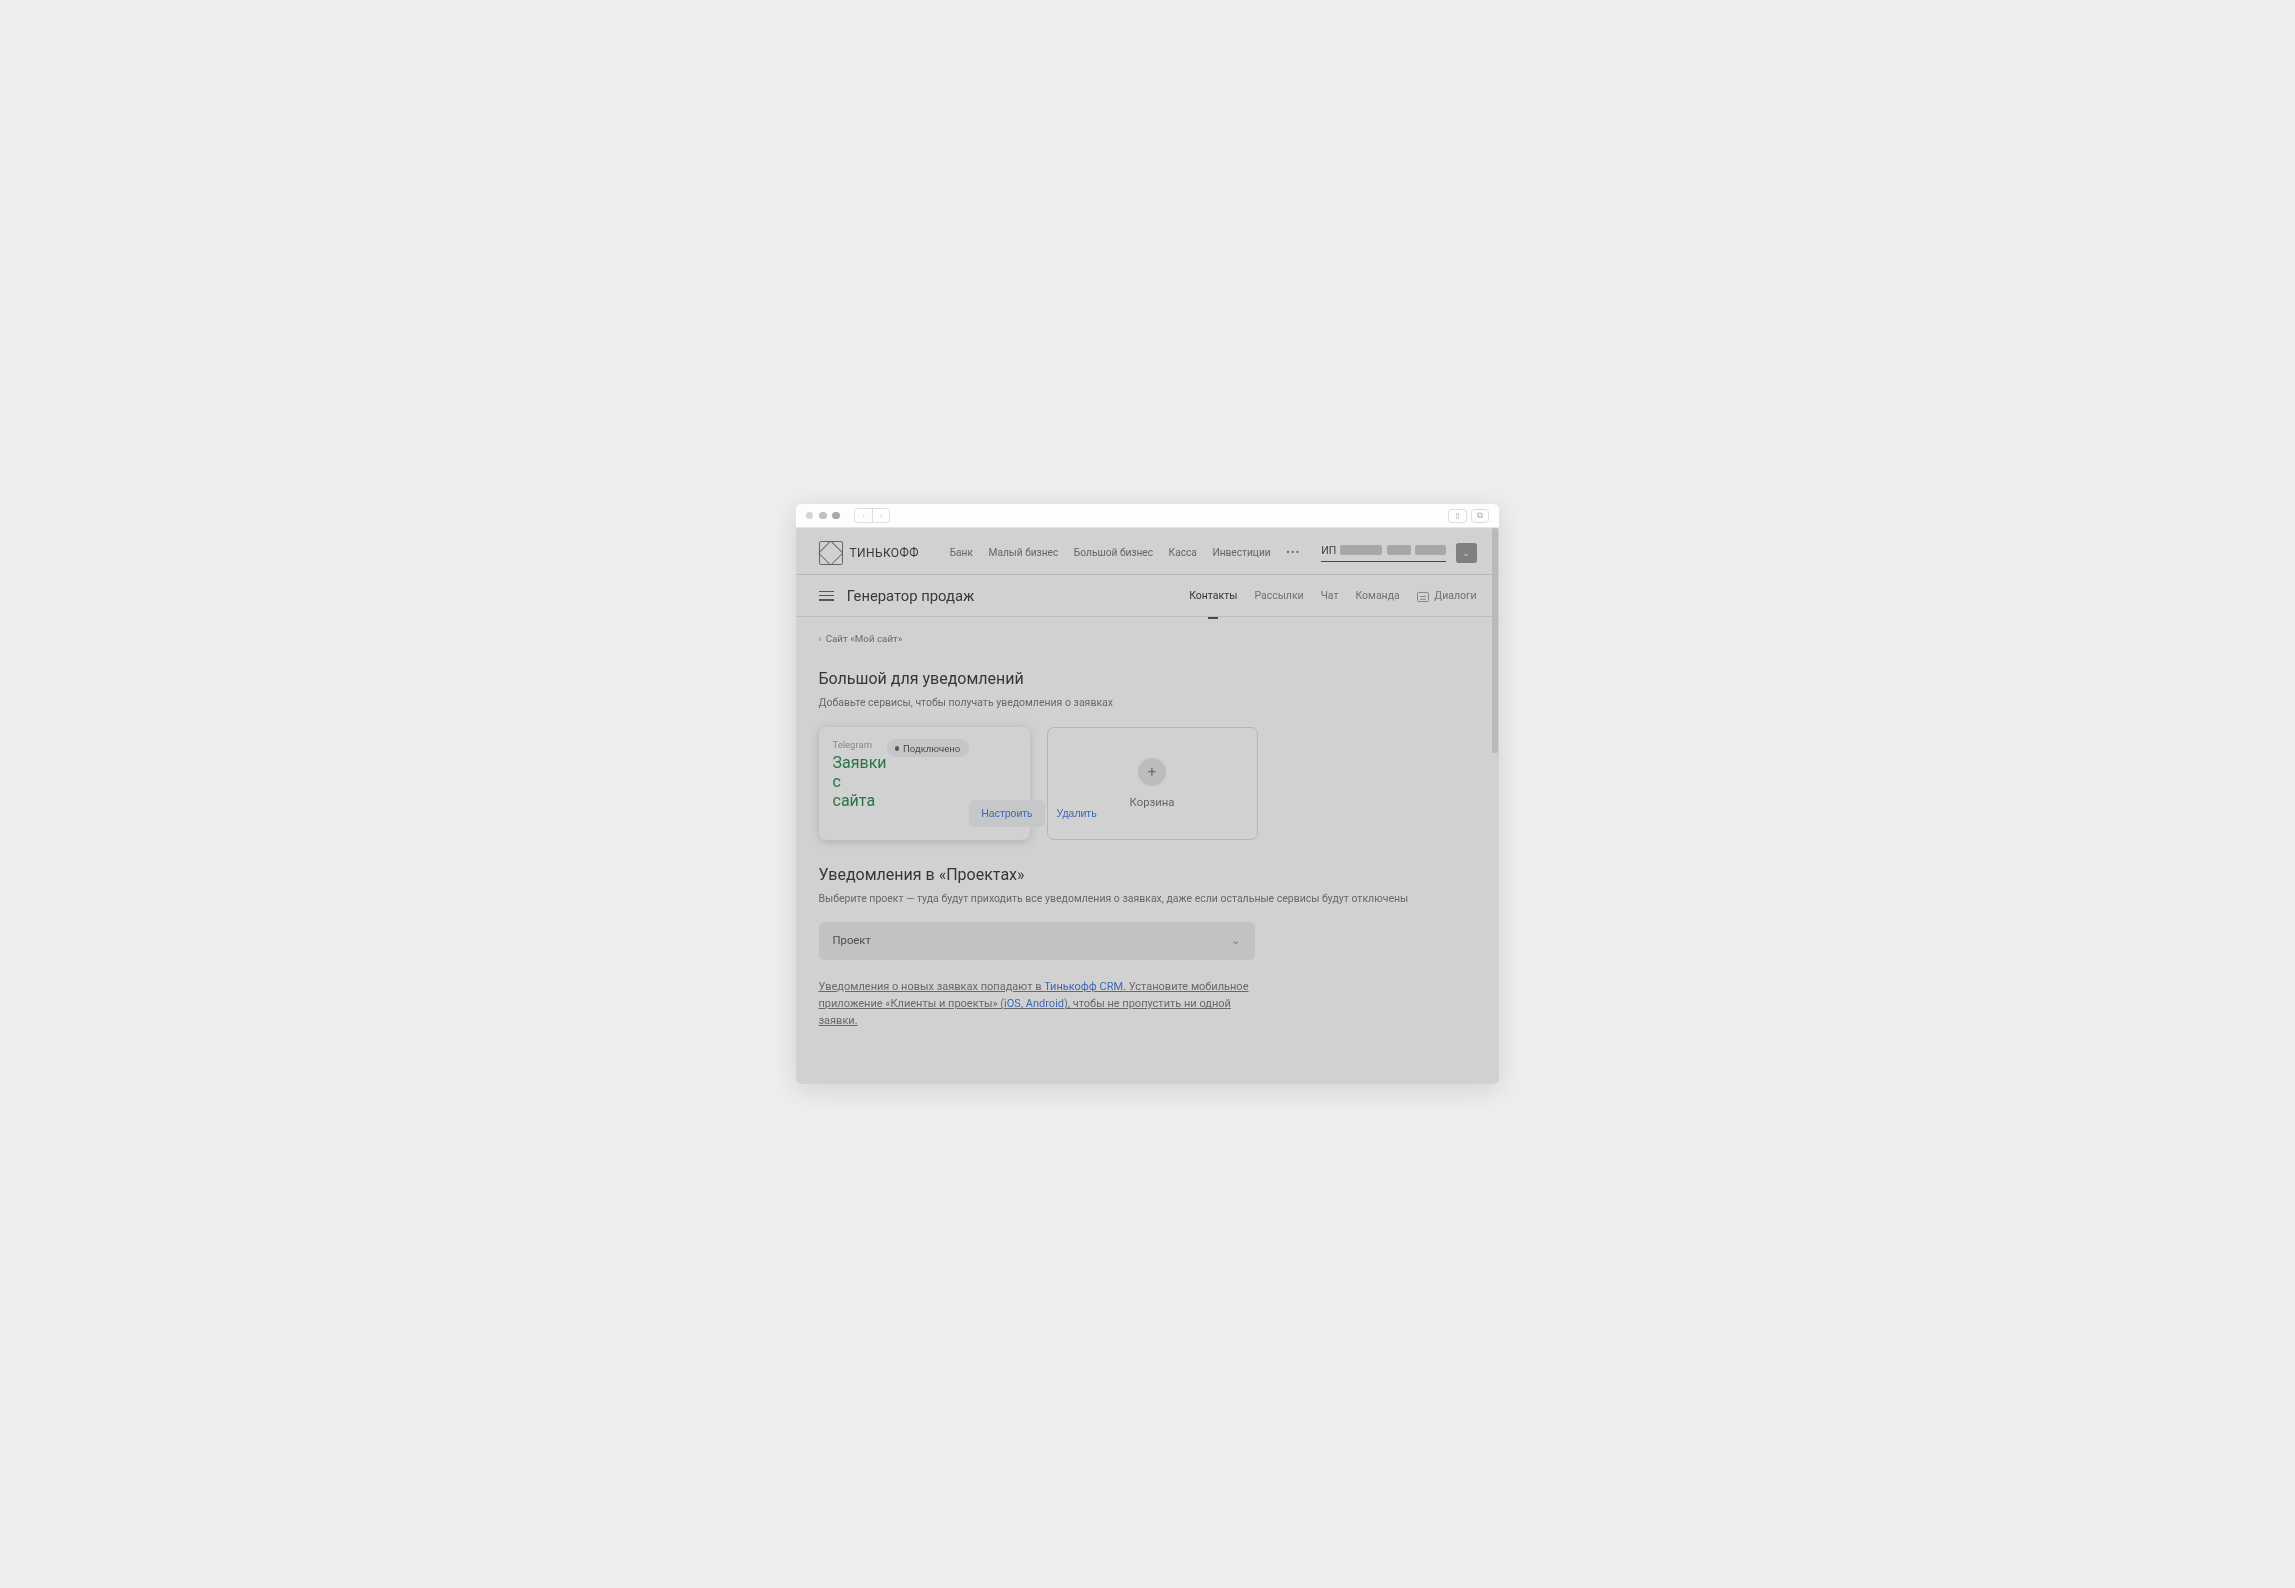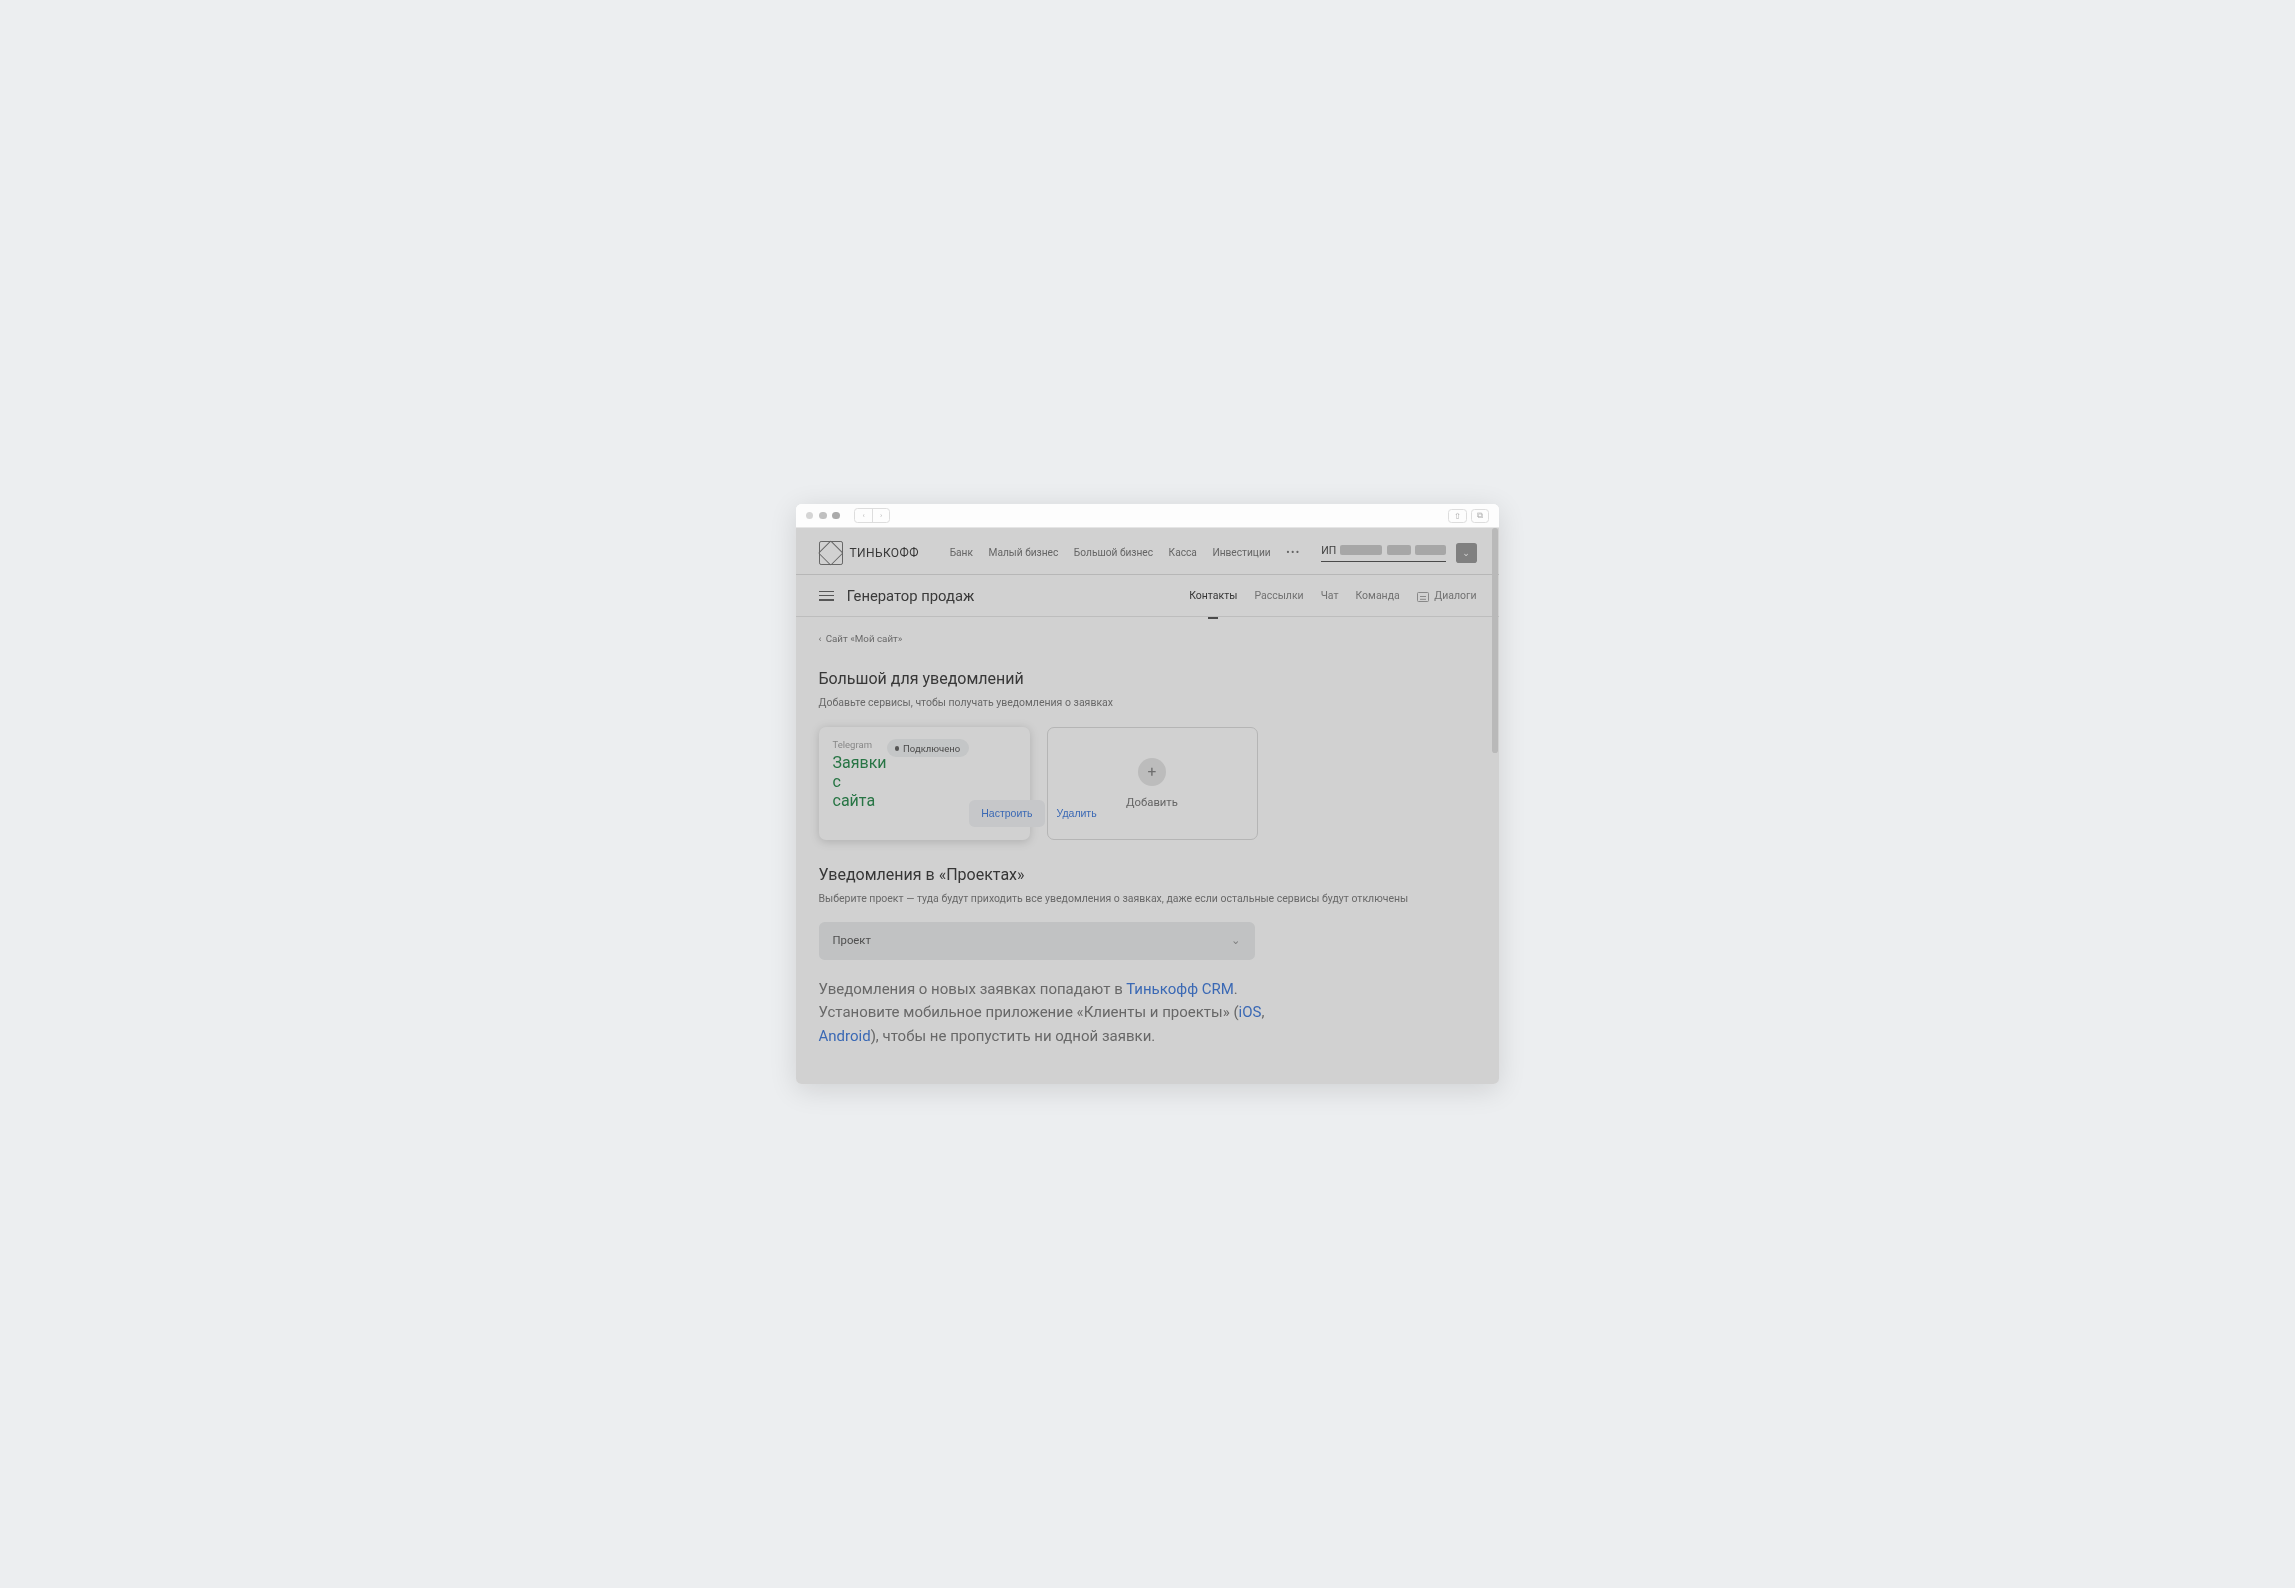--- a/index.html
+++ b/index.html
@@ -173,22 +173,23 @@
   width:28px; height:28px; border-radius:50%; background:#e2e2e2;
   display:flex; align-items:center; justify-content:center; font-size:15.5px; color:#777;
 }
 .select{
   margin-top:15.5px; background:#e9ebec; border-radius:5.6px;
   padding:12.7px 14px; display:flex; justify-content:space-between;
   font-size:11.3px; color:#4a4a4a; max-width:436px; cursor:pointer;
 }
 .chev{ color:#888;}
 .info-text{
-  margin-top:18.3px; font-size:15px; color:#6e6e6e; line-height:1.55;
+  margin-top:18.3px; font-size:11px; color:#6e6e6e; line-height:1.55;
   max-width:450px;
+  text-decoration:underline;
 }
 .info-text a{ color:#2f6fd8; }
 
 .dim-overlay{
   position:absolute; inset:0; background:rgba(90,90,90,0.28);
   pointer-events:none;
 }
 .scrollbar-fake{
   position:absolute; right:1.4px; top:0; width:5.6px; height:225px;
   background:#b9b9b9; border-radius:2.8px;
@@ -285,21 +286,21 @@
                 </div>
               </div>
               <div class="card-actions">
                 <button class="btn-primary">Настроить</button>
                 <button class="btn-link">Удалить</button>
               </div>
             </div>
 
             <div class="card add">
               <div class="add-circle">+</div>
-              <div>Добавить</div>
+              <div>Корзина</div>
             </div>
           </div>
         </div>
 
         <div class="section">
           <h2>Уведомления в «Проектах»</h2>
           <p class="desc">Выберите проект — туда будут приходить все уведомления о заявках, даже если остальные сервисы будут отключены</p>
 
           <div class="select">
             <span>Проект</span>

